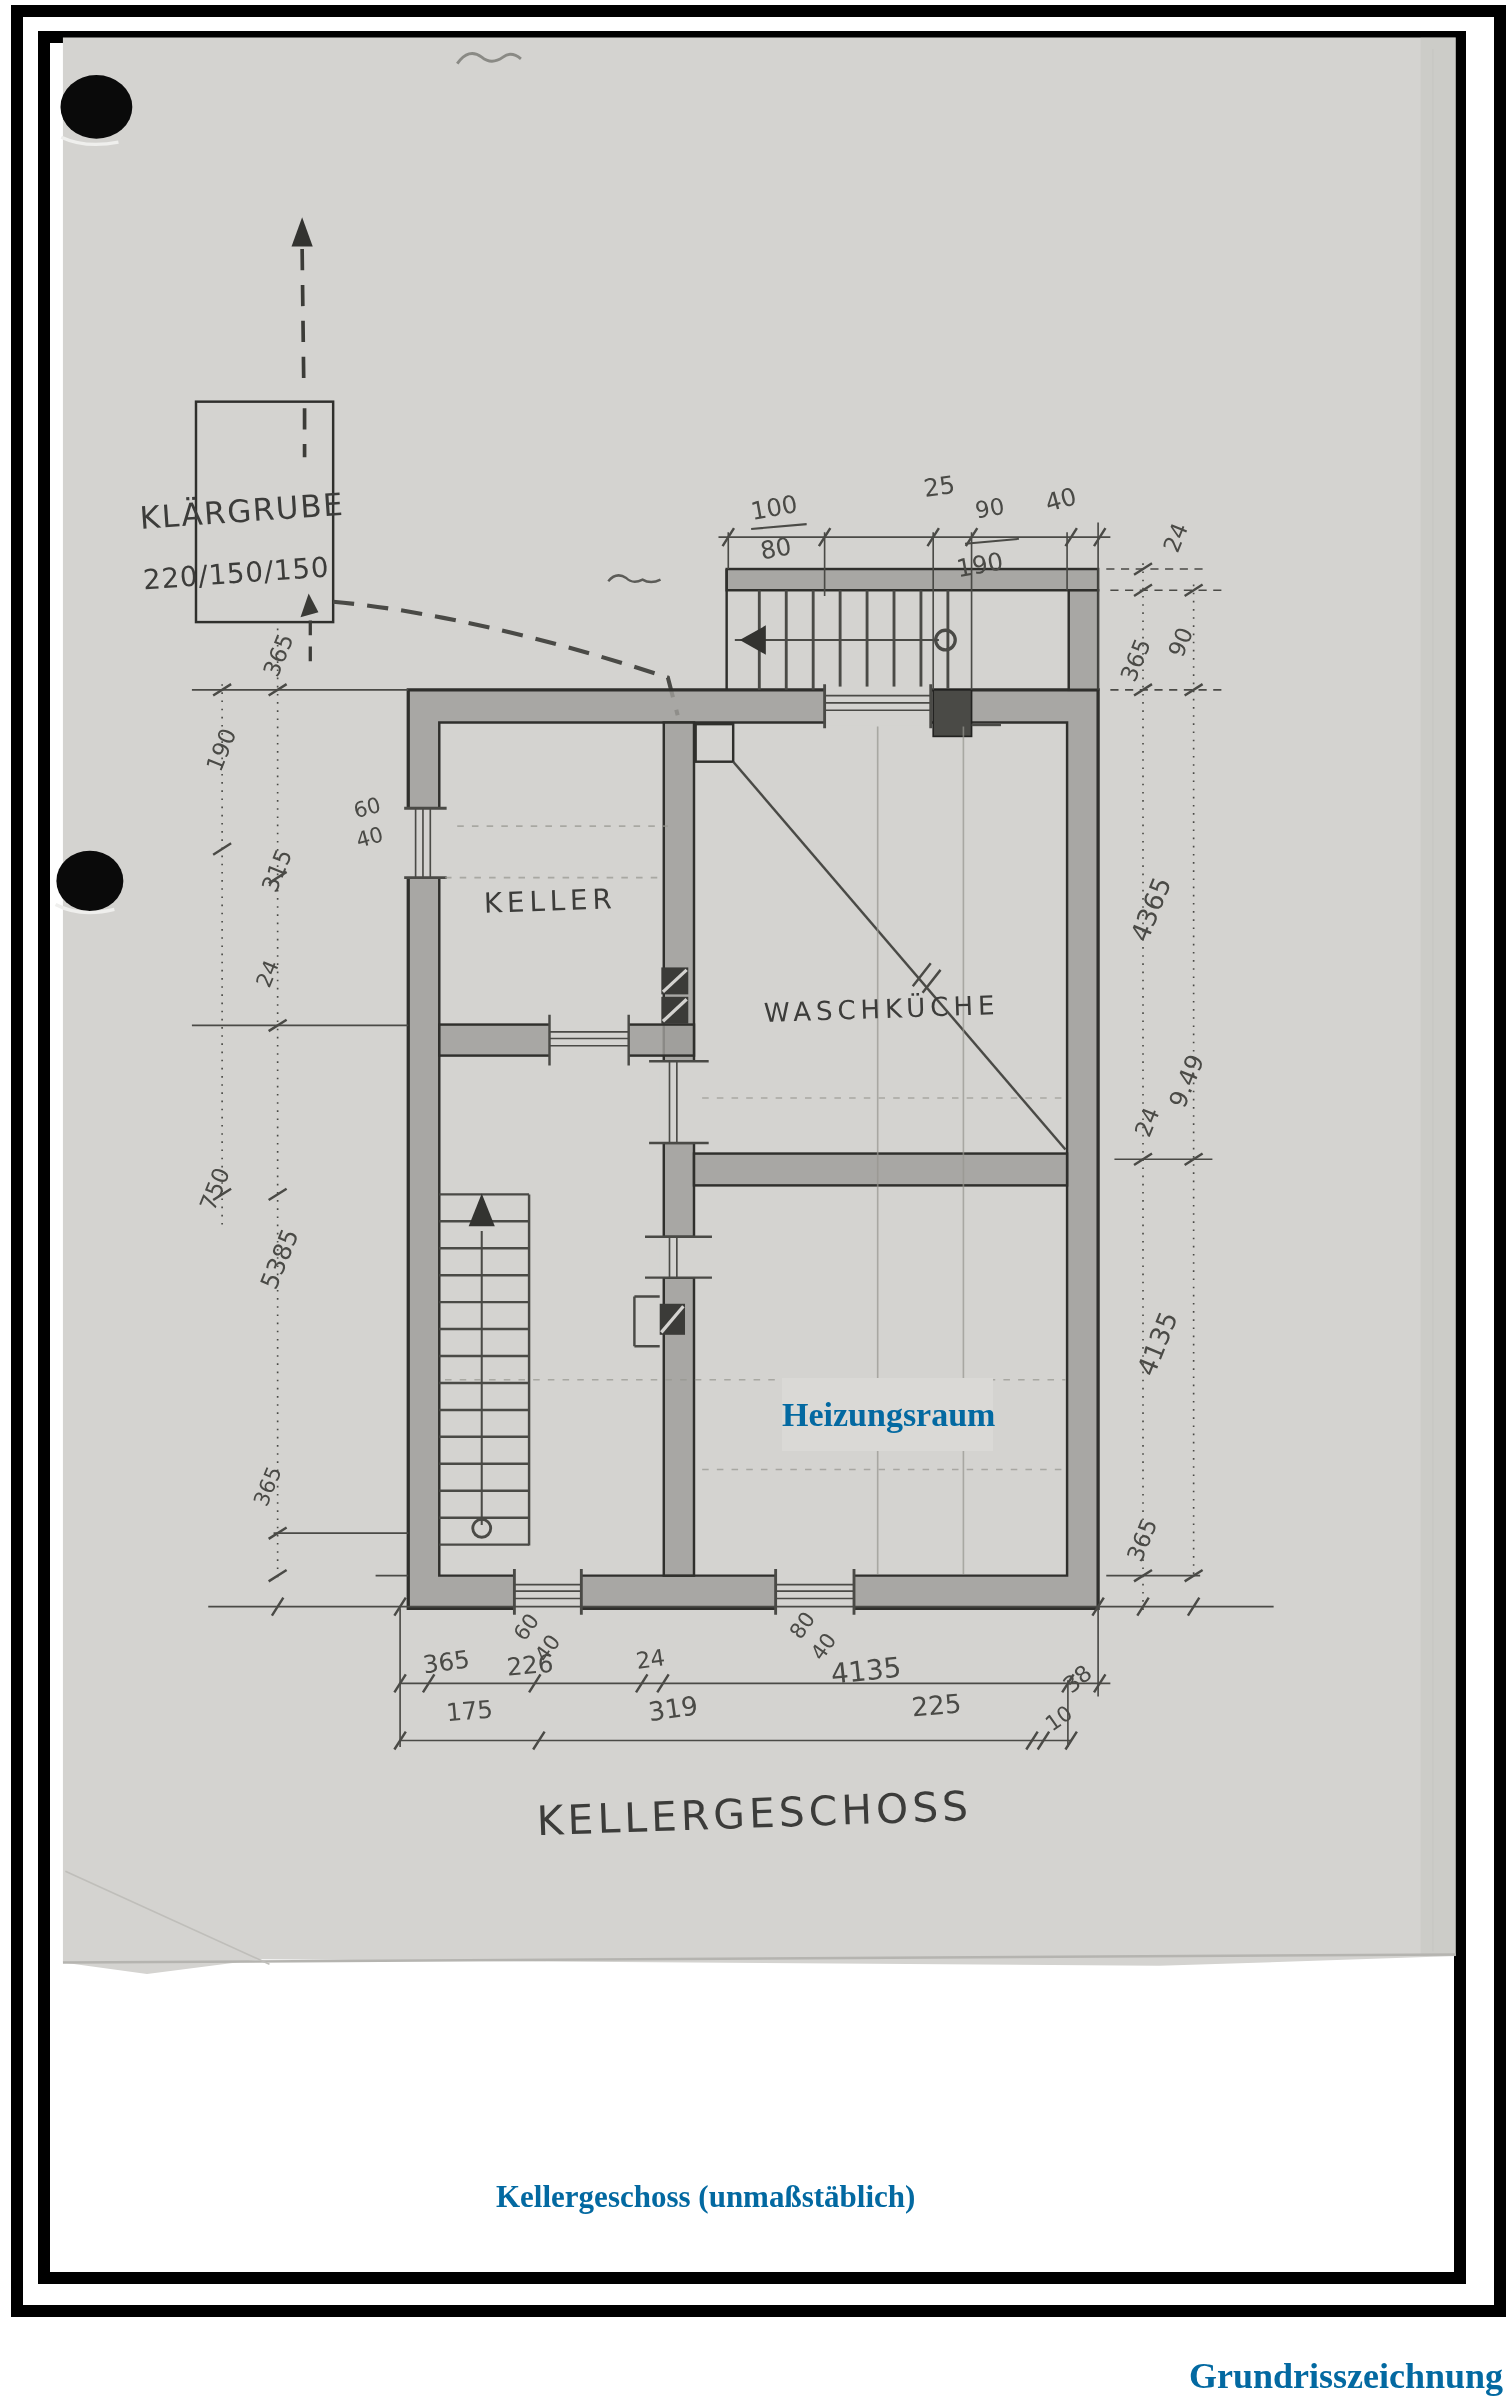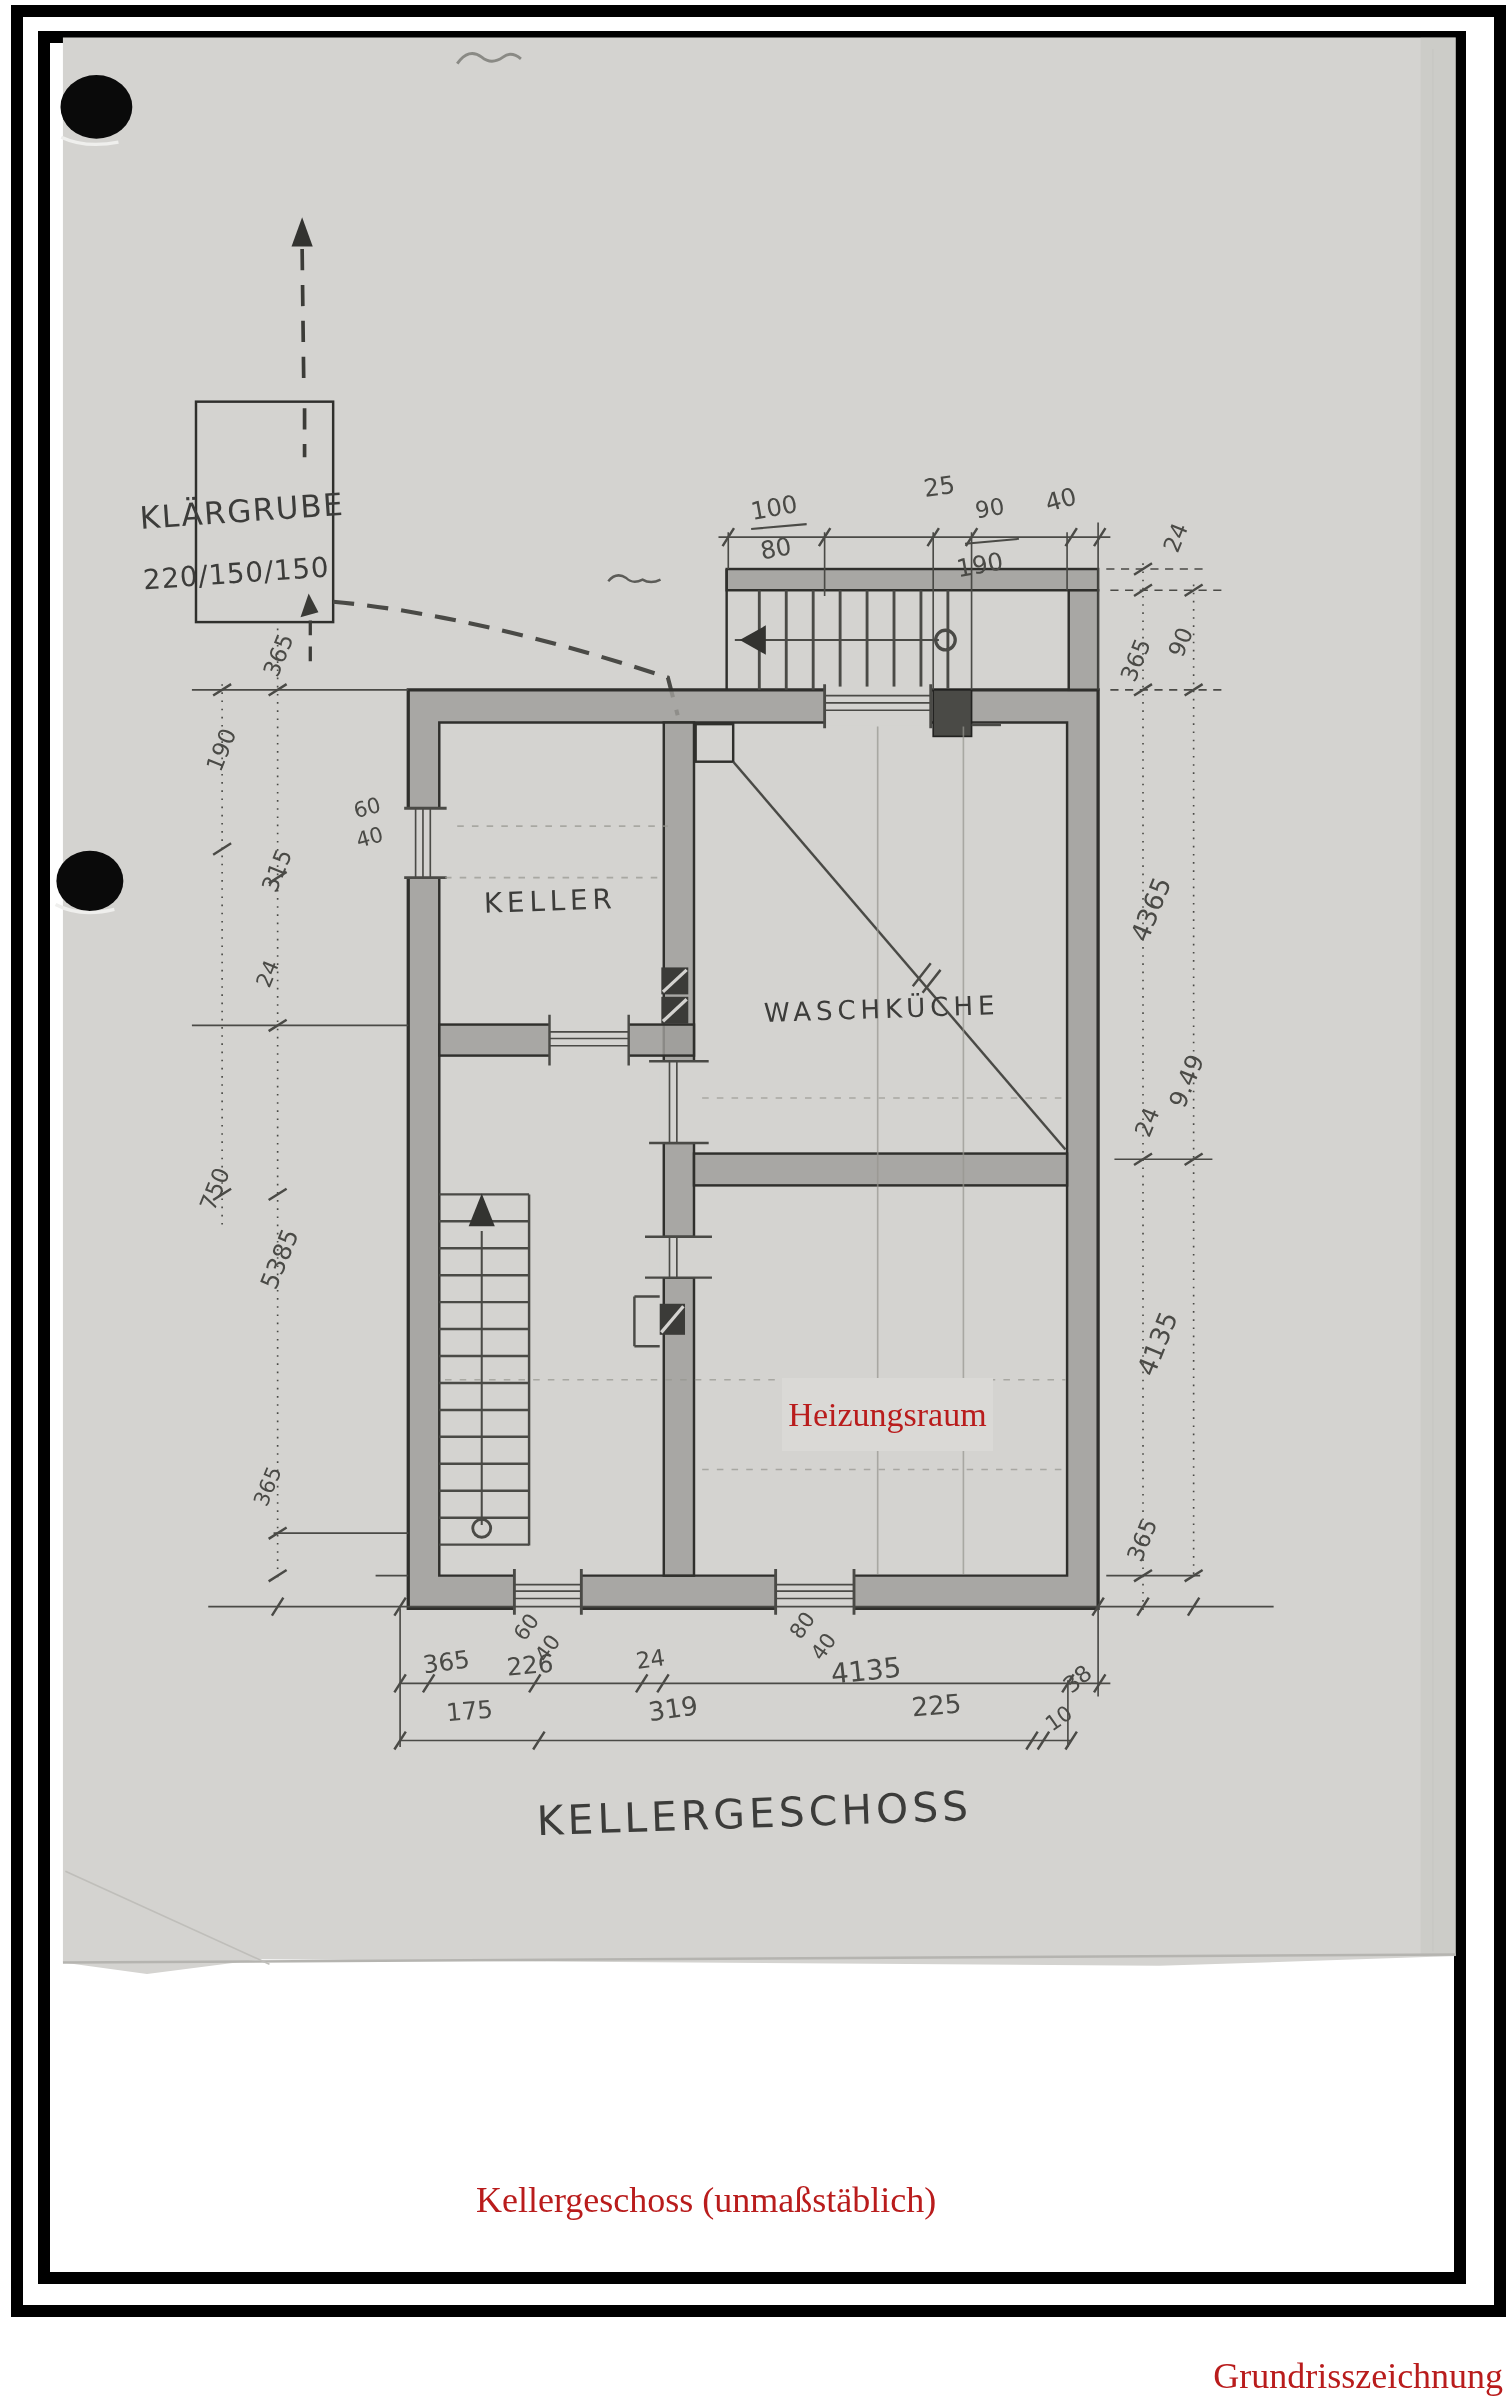--- a/index.html
+++ b/index.html
@@ -8,23 +8,23 @@
   #frame-outer{left:11.4px;top:4.9px;width:1471px;height:2288px;}
   #frame-inner{left:38px;top:31px;width:1404px;height:2229px;}
   #plan-svg{position:absolute;left:0;top:0;z-index:2;}
   .pencil{stroke:var(--pencil,#4a4a46);fill:none;}
   .wallline{stroke:#2f2f2c;fill:none;}
   .wallfill{fill:var(--wall,#9f9e9a);fill-opacity:.82;}
   .paperfill{fill:var(--paper,#d4d3d0);}
   .darkfill{fill:var(--dark,#3b3b38);}
   .hand{fill:#3c3c3a;font-family:"DejaVu Sans",sans-serif;}
   .dim{fill:#4a4a46;font-family:"DejaVu Sans",sans-serif;text-anchor:middle;}
-  .typed{position:absolute;z-index:3;color:#b91c1c;font-family:"Liberation Serif","DejaVu Serif",serif;font-weight:normal;white-space:nowrap;}
+  .typed{position:absolute;z-index:3;color:#0369a1;font-family:"Liberation Serif","DejaVu Serif",serif;font-weight:bold;white-space:nowrap;}
   #heizungsraum-label{left:782px;top:1378px;width:211px;height:73px;line-height:73px;text-align:center;font-size:34px;background:var(--patch,#dad9d6);}
-  #figure-caption{left:476px;top:2179px;font-size:36px;}
+  #figure-caption{left:496px;top:2179px;font-size:31px;}
   #corner-caption{right:4.9px;top:2355px;font-size:36px;}
 </style>
 </head>
 <body>
 
 <div class="frame" id="frame-outer"></div>
 <div class="frame" id="frame-inner"></div>
 
 <svg id="plan-svg" width="1508" height="2401" viewBox="0 0 1847 2941">
   <defs>

